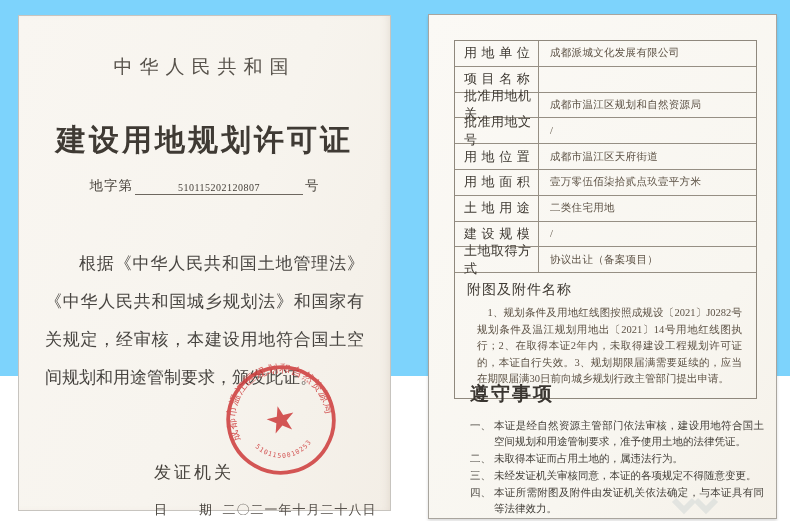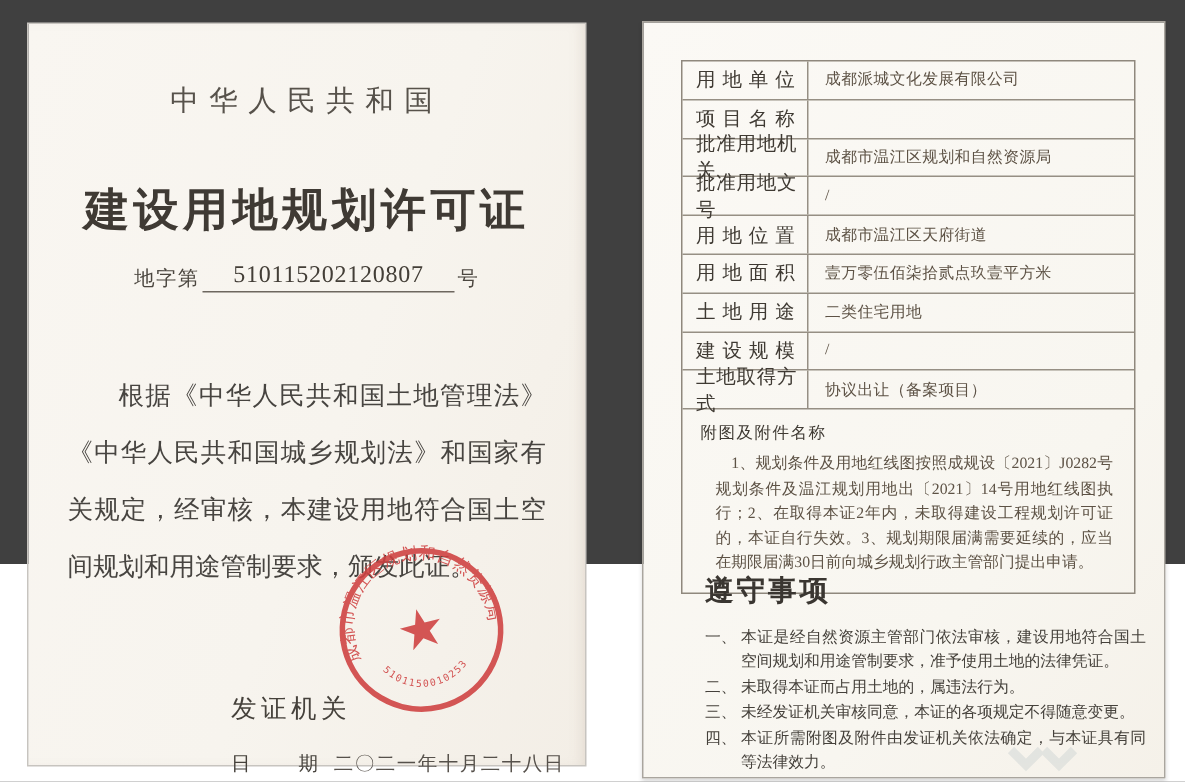--- a/index.html
+++ b/index.html
@@ -1,28 +1,28 @@
 <!DOCTYPE html>
 <html><head>
 <meta charset="utf-8">
 <style>
   html,body{margin:0;padding:0;background:#ffffff;width:790px;height:521px;overflow:hidden;
     font-family:"Liberation Serif","DejaVu Serif",serif;}
-  .stage{position:relative;width:790px;height:376px;background:#404040;}
+  .stage{position:relative;width:790px;height:376px;background:#7dd3fc;}
 
   
   .page-left{position:absolute;left:18px;top:15px;width:371px;height:494px;
     background:linear-gradient(110deg,#f9f6f1 0%,#f7f4ee 55%,#f3eee6 100%);
     border:1px solid #c7c4bf;box-shadow:inset -6px 0 10px -6px rgba(160,140,120,.25);}
   .country{margin-top:38px;text-align:center;font-size:19px;letter-spacing:7px;color:#57524b;}
   .permit-title{margin-top:40px;text-align:center;font-size:30px;font-weight:bold;letter-spacing:3px;
     color:#3f3a34;font-family:"Liberation Sans","DejaVu Sans",sans-serif;}
   .docnum{margin-top:16px;text-align:center;font-size:13.5px;color:#4b463f;letter-spacing:1px;}
   .docnum .line{display:inline-block;width:168px;border-bottom:1px solid #6d675f;position:relative;height:16px;vertical-align:bottom;margin:0 2px;}
-  .docnum .serial{position:absolute;left:0;bottom:1px;width:100%;text-align:center;font-size:16px;
+  .docnum .serial{position:absolute;left:0;bottom:1px;width:100%;text-align:center;font-size:10px;
     letter-spacing:.5px;color:#433e37;font-family:"Liberation Serif",serif;}
   .body-text{margin:50px 26px 0 26px;font-size:17px;line-height:38px;color:#474440;
     text-indent:2em;text-align:justify;font-family:"Liberation Sans","DejaVu Sans",sans-serif;}
   .issuer-row{margin:64px 0 0 135px;font-size:17px;letter-spacing:3px;color:#45413b;
     font-family:"Liberation Sans","DejaVu Sans",sans-serif;}
   .date-row{margin:16px 0 0 135px;color:#45413b;font-family:"Liberation Sans","DejaVu Sans",sans-serif;}
   .date-row .dlabel{font-size:13px;letter-spacing:2px;}
   .date-row .dvalue{font-size:13px;letter-spacing:1px;color:#56514b;margin-left:4px;}
   .seal{position:absolute;left:204px;top:346px;width:116px;height:116px;transform:rotate(-14deg);opacity:.88;}
 
@@ -30,21 +30,21 @@
   .page-right{position:absolute;left:428px;top:14px;width:347px;height:503px;
     background:linear-gradient(130deg,#fbf9f5 0%,#f8f6f0 70%,#f5f1e9 100%);
     border:1px solid #a9a59e;box-shadow:0 2px 3px rgba(0,0,0,.14);}
   .cert-box{position:absolute;left:25px;top:25px;width:301px;border:1px solid #8f887d;}
   .trow{display:flex;height:24.8px;border-bottom:1px solid #968f84;}
   .lbl{width:74px;border-right:1px solid #968f84;font-size:13px;color:#3f3a33;
     display:flex;align-items:center;padding-left:9px;letter-spacing:.5px;
     font-family:"Liberation Sans","DejaVu Sans",sans-serif;}
   .val{flex:1;font-size:10.5px;color:#5d5245;display:flex;align-items:center;padding-left:11px;letter-spacing:.3px;}
   .attach{padding:8px 12px 10px 12px;}
-  .attach-label{font-size:11px;color:#3f3a33;letter-spacing:1px;margin-bottom:6px;
+  .attach-label{font-size:14px;color:#3f3a33;letter-spacing:1px;margin-bottom:6px;
     font-family:"Liberation Sans","DejaVu Sans",sans-serif;}
   .attach-text{font-size:10.5px;line-height:16.5px;color:#5d5245;text-indent:1em;
     text-align:justify;padding:0 2px 0 10px;}
   .notice{position:absolute;left:35px;top:360px;width:302px;color:#45413b;}
   .notice-heading{font-size:19px;font-weight:bold;letter-spacing:2px;color:#3a3631;margin:6px 0 10px 6px;
     font-family:"Liberation Sans","DejaVu Sans",sans-serif;}
   .notice-item{display:flex;font-size:10.5px;line-height:16px;margin:0 0 1px 6px;
     font-family:"Liberation Sans","DejaVu Sans",sans-serif;}
   .notice-num{width:24px;flex-shrink:0;}
   .notice-text{flex:1;text-align:justify;padding-right:2px;}

